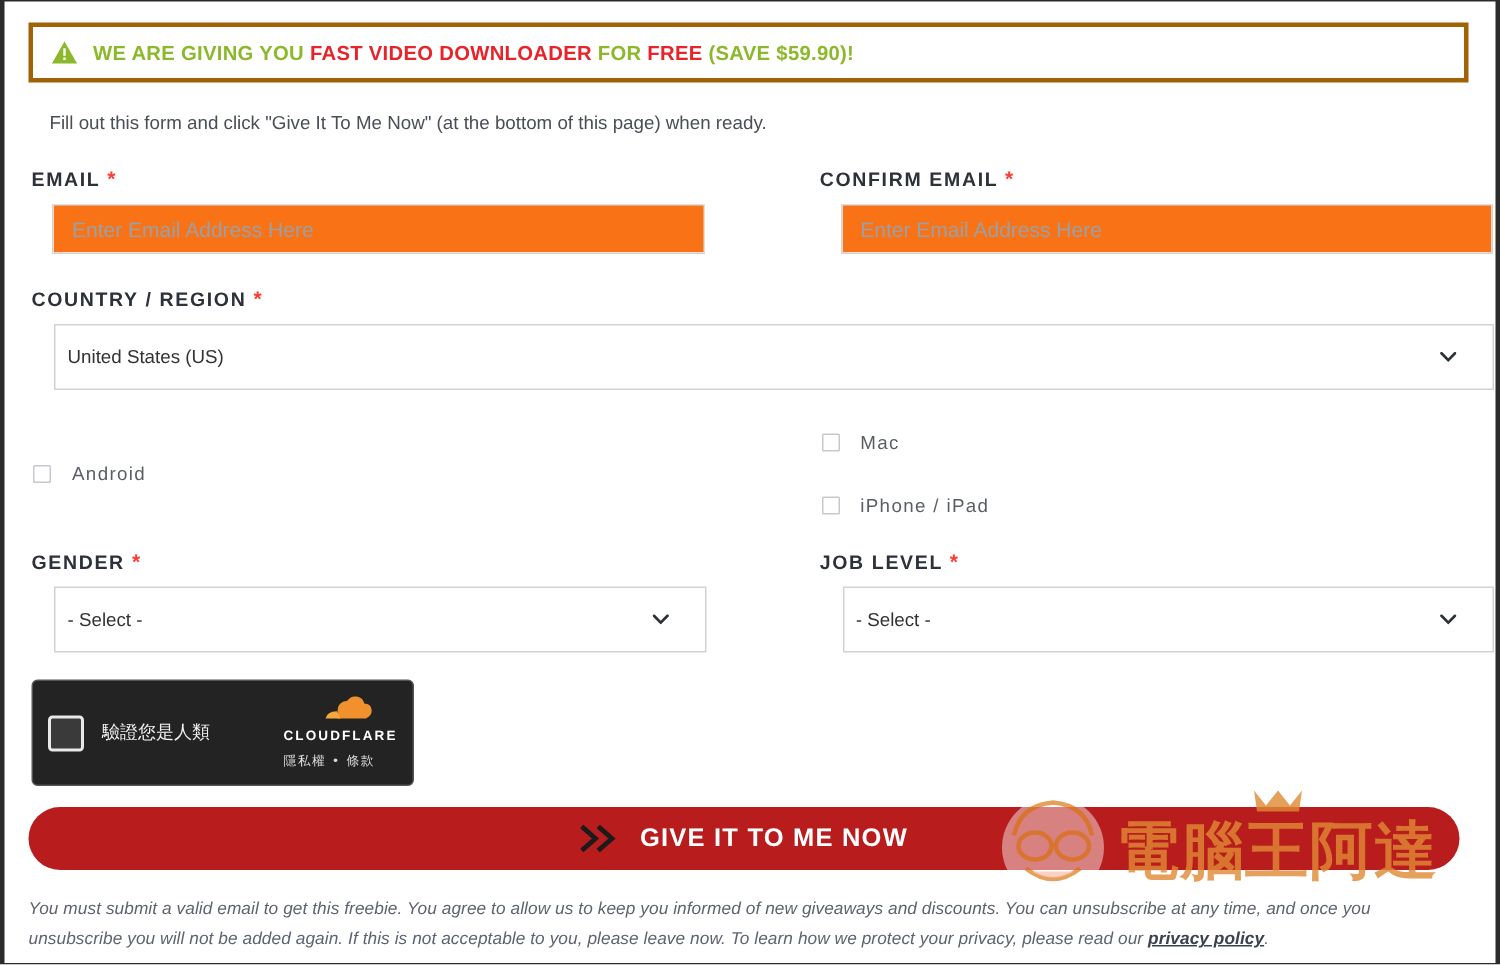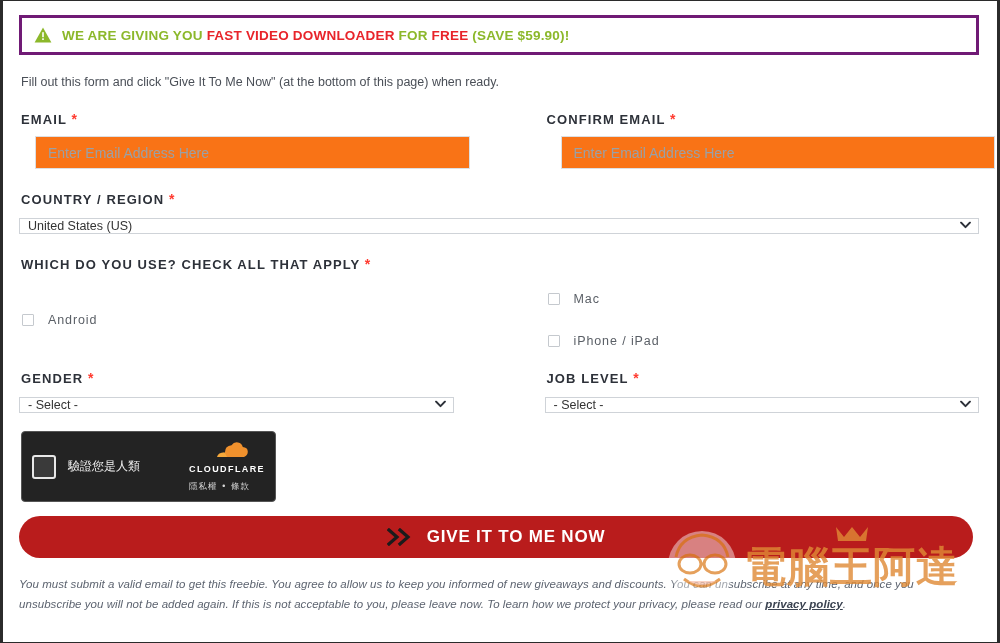--- a/index.html
+++ b/index.html
@@ -20,21 +20,21 @@
     overflow: hidden;
   }
   .content {
     position: relative;
     padding: 14px 18px 0 16px;
     height: 100%;
   }
 
   
   .banner {
-    border: 3px solid #701a75;
+    border: 3px solid #a16207;
     background: #ffffff;
     height: 40px;
     display: flex;
     align-items: center;
     padding: 0 12px;
     margin-bottom: 20px;
   }
   .banner-icon {
     width: 18px; height: 16px;
     margin-right: 10px;
@@ -47,21 +47,21 @@
     letter-spacing: 0.2px;
     color: #8cb82b;
     white-space: nowrap;
   }
   .banner-text .hl { color: #e8242a; }
 
   
   .intro {
     font-size: 12.5px;
     color: #4a4f57;
-    margin: 0 0 22px 2px;
+    margin: 0 0 22px 14px;
   }
 
   
   .row {
     display: flex;
     gap: 91px;
     align-items: center;
   }
   .col { flex: 1 1 0; min-width: 0; }
 
@@ -85,32 +85,33 @@
     color: #333;
     padding: 0 12px;
     border-radius: 0;
     outline: none;
     margin-left: 16px;
   }
   .text-input::placeholder { color: #9aa0a6; }
 
   .select-box {
     width: 100%;
-    height: 16px;
+    height: 44px;
     border: 1px solid #cfd3d8;
     background: #fff;
     font-size: 12.5px;
     font-family: "Liberation Sans", sans-serif;
     color: #333;
     padding: 0 24px 0 8px;
     border-radius: 0;
     outline: none;
     -webkit-appearance: none;
     appearance: none;
     position: relative;
+    margin-left: 17px;
   }
   .select-wrap { position: relative; width: 100%; }
   .select-wrap .caret {
     position: absolute;
     right: 8px; top: 50%;
     transform: translateY(-50%);
     pointer-events: none;
     width: 11px; height: 7px;
     display: block;
   }
@@ -282,24 +283,20 @@
         </select>
         <svg class="caret" viewBox="0 0 11 7">
           <path d="M1 1 L5.5 5.6 L10 1" stroke="#2d3139" stroke-width="1.8" fill="none" stroke-linecap="round"></path>
         </svg>
       </div>
     </div>
 
     <div class="spacer-22"></div>
 
     <div>
-      <div class="field-label checks-label">
-        <span>WHICH DO YOU USE? CHECK ALL THAT APPLY</span>
-        <span class="req">*</span>
-      </div>
       <div class="row">
         <div class="col">
           <div class="check-row">
             <span class="cb"></span>
             <span class="cb-label">Android</span>
           </div>
         </div>
         <div class="col">
           <div class="check-row">
             <span class="cb"></span>

